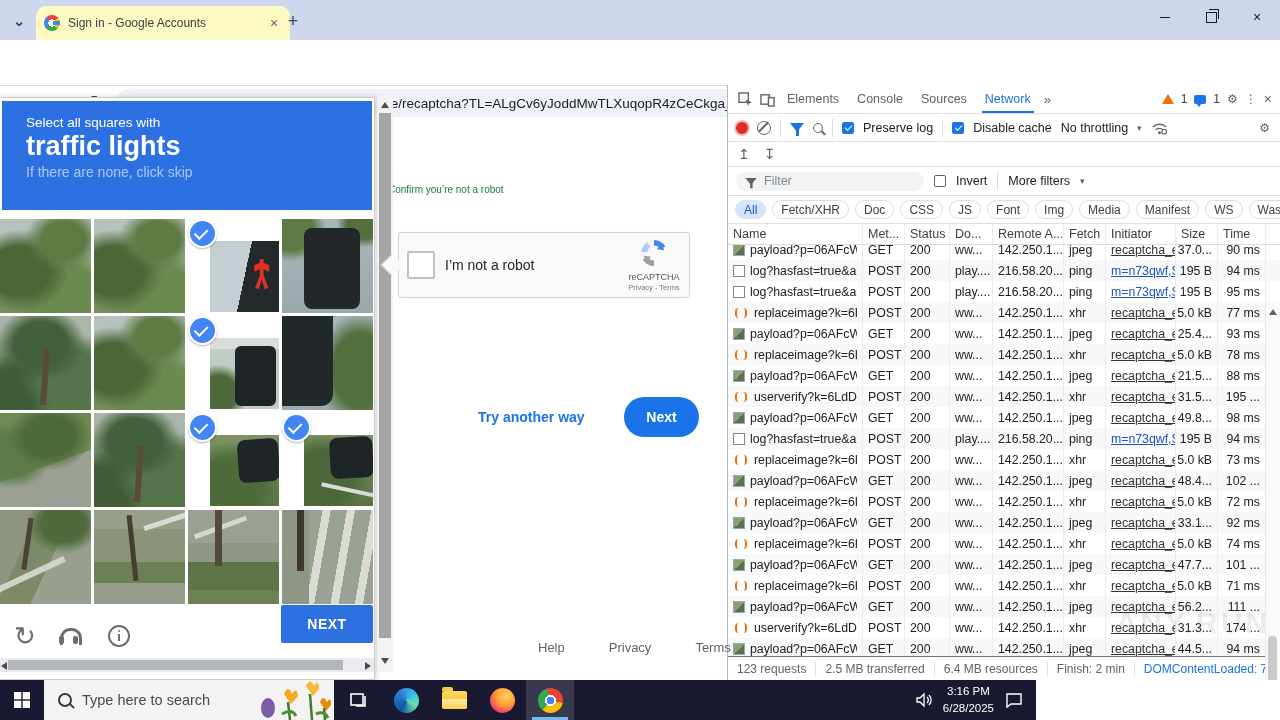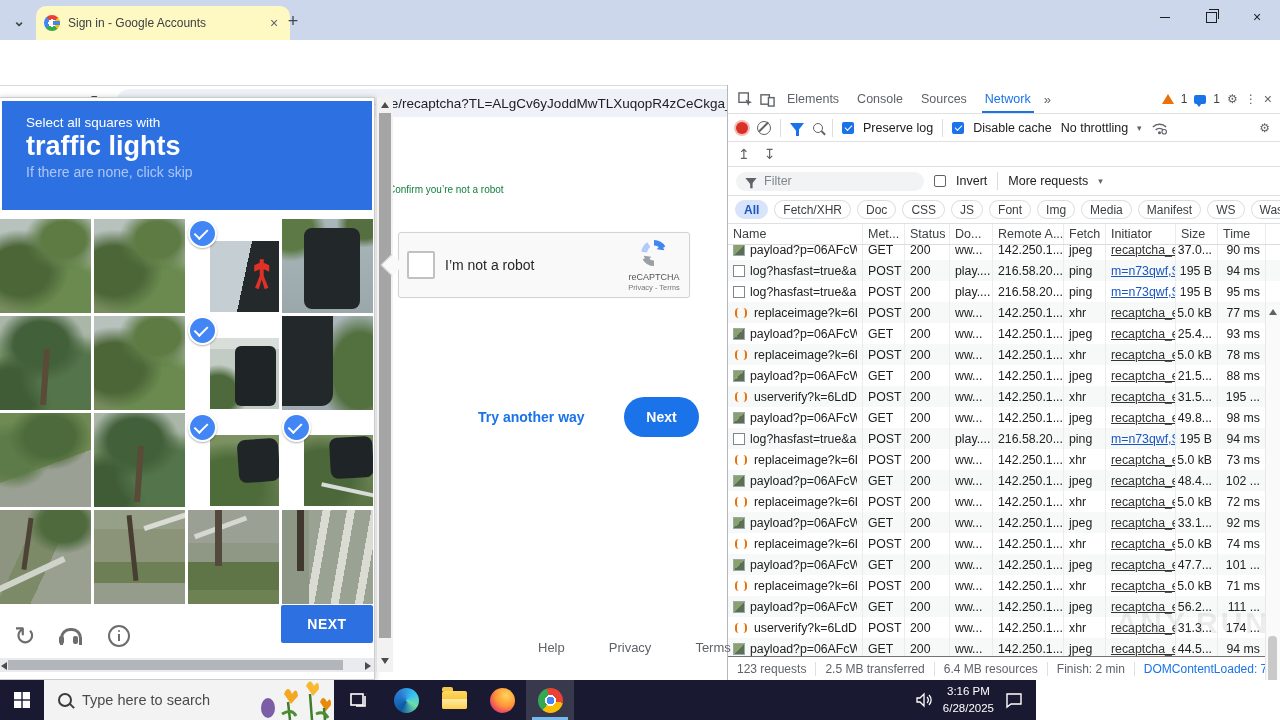--- a/index.html
+++ b/index.html
@@ -208,21 +208,21 @@
   .caret{font-size:9px;color:#5f6368}
   .dt-io{height:24px;display:flex;align-items:center;gap:14px;padding-left:10px;border-bottom:1px solid #e0e0e0;color:#5f6368;font-size:14px}
   .dt-filterrow{height:28px;display:flex;align-items:center;border-bottom:1px solid #e0e0e0;padding-left:8px;gap:10px}
   .filter-input{width:180px;height:19px;background:#f1f3f4;border-radius:10px;display:flex;align-items:center;gap:6px;padding-left:8px}
   .filter-input .funnel{border-top-color:#5f6368;transform:scale(.8)}
   .filter-input .funnel::after{background:#5f6368}
   .placeholder{color:#80868b;font-size:12.5px}
   .dt-chips{height:27px;display:flex;align-items:center;gap:6px;padding-left:7px;border-bottom:1px solid #e0e0e0}
   .chip{height:17px;padding:0 8px;border:1px solid #dadce0;border-radius:10px;display:flex;align-items:center;
     font-size:12px;color:#3c4043;background:#fff;white-space:nowrap}
-  .chip.on{background:#d8e4fb;border-color:#d8e4fb;color:#1a56c2;font-weight:bold}
+  .chip.on{background:#d8e4fb;border-color:#d8e4fb;color:#1a56c2;font-weight:normal}
 
   .ntable{position:relative}
   .nhead{display:flex;height:20px;align-items:center;border-bottom:1px solid #dcdcdc;background:#fff;
     font-size:12.5px;color:#3c4043;position:relative;z-index:2}
   .nc{box-sizing:border-box;padding:0 5px;white-space:nowrap;overflow:hidden;border-right:1px solid #ececec;flex:0 0 auto;height:100%;display:flex;align-items:center}
   .c-name{width:135px}.c-met{width:42px}.c-status{width:45px}.c-doc{width:43px}.c-remote{width:71px}
   .c-type{width:42px}.c-init{width:70px}.c-size{width:42px;justify-content:flex-end}.c-time{width:48px;justify-content:flex-end}
   .nrows{height:416px;overflow:hidden;position:relative}
   .nrow{display:flex;height:21px;align-items:center;font-size:12.3px;color:#202124}
   .nrow:nth-child(even){background:#f7f8f8}
@@ -495,21 +495,21 @@
     </div>
 
     <div class="dt-filterrow">
       <span class="filter-input">
         <span class="funnel"></span>
         <span class="placeholder">Filter</span>
       </span>
       <span class="chk empty"></span>
       <span class="dt-lbl">Invert</span>
       <span class="vdiv"></span>
-      <span class="dt-lbl">More requests</span>
+      <span class="dt-lbl">More filters</span>
       <span class="caret">▾</span>
     </div>
 
     <div class="dt-chips">
       <span class="chip on">All</span>
       <span class="chip">Fetch/XHR</span>
       <span class="chip">Doc</span>
       <span class="chip">CSS</span>
       <span class="chip">JS</span>
       <span class="chip">Font</span>

